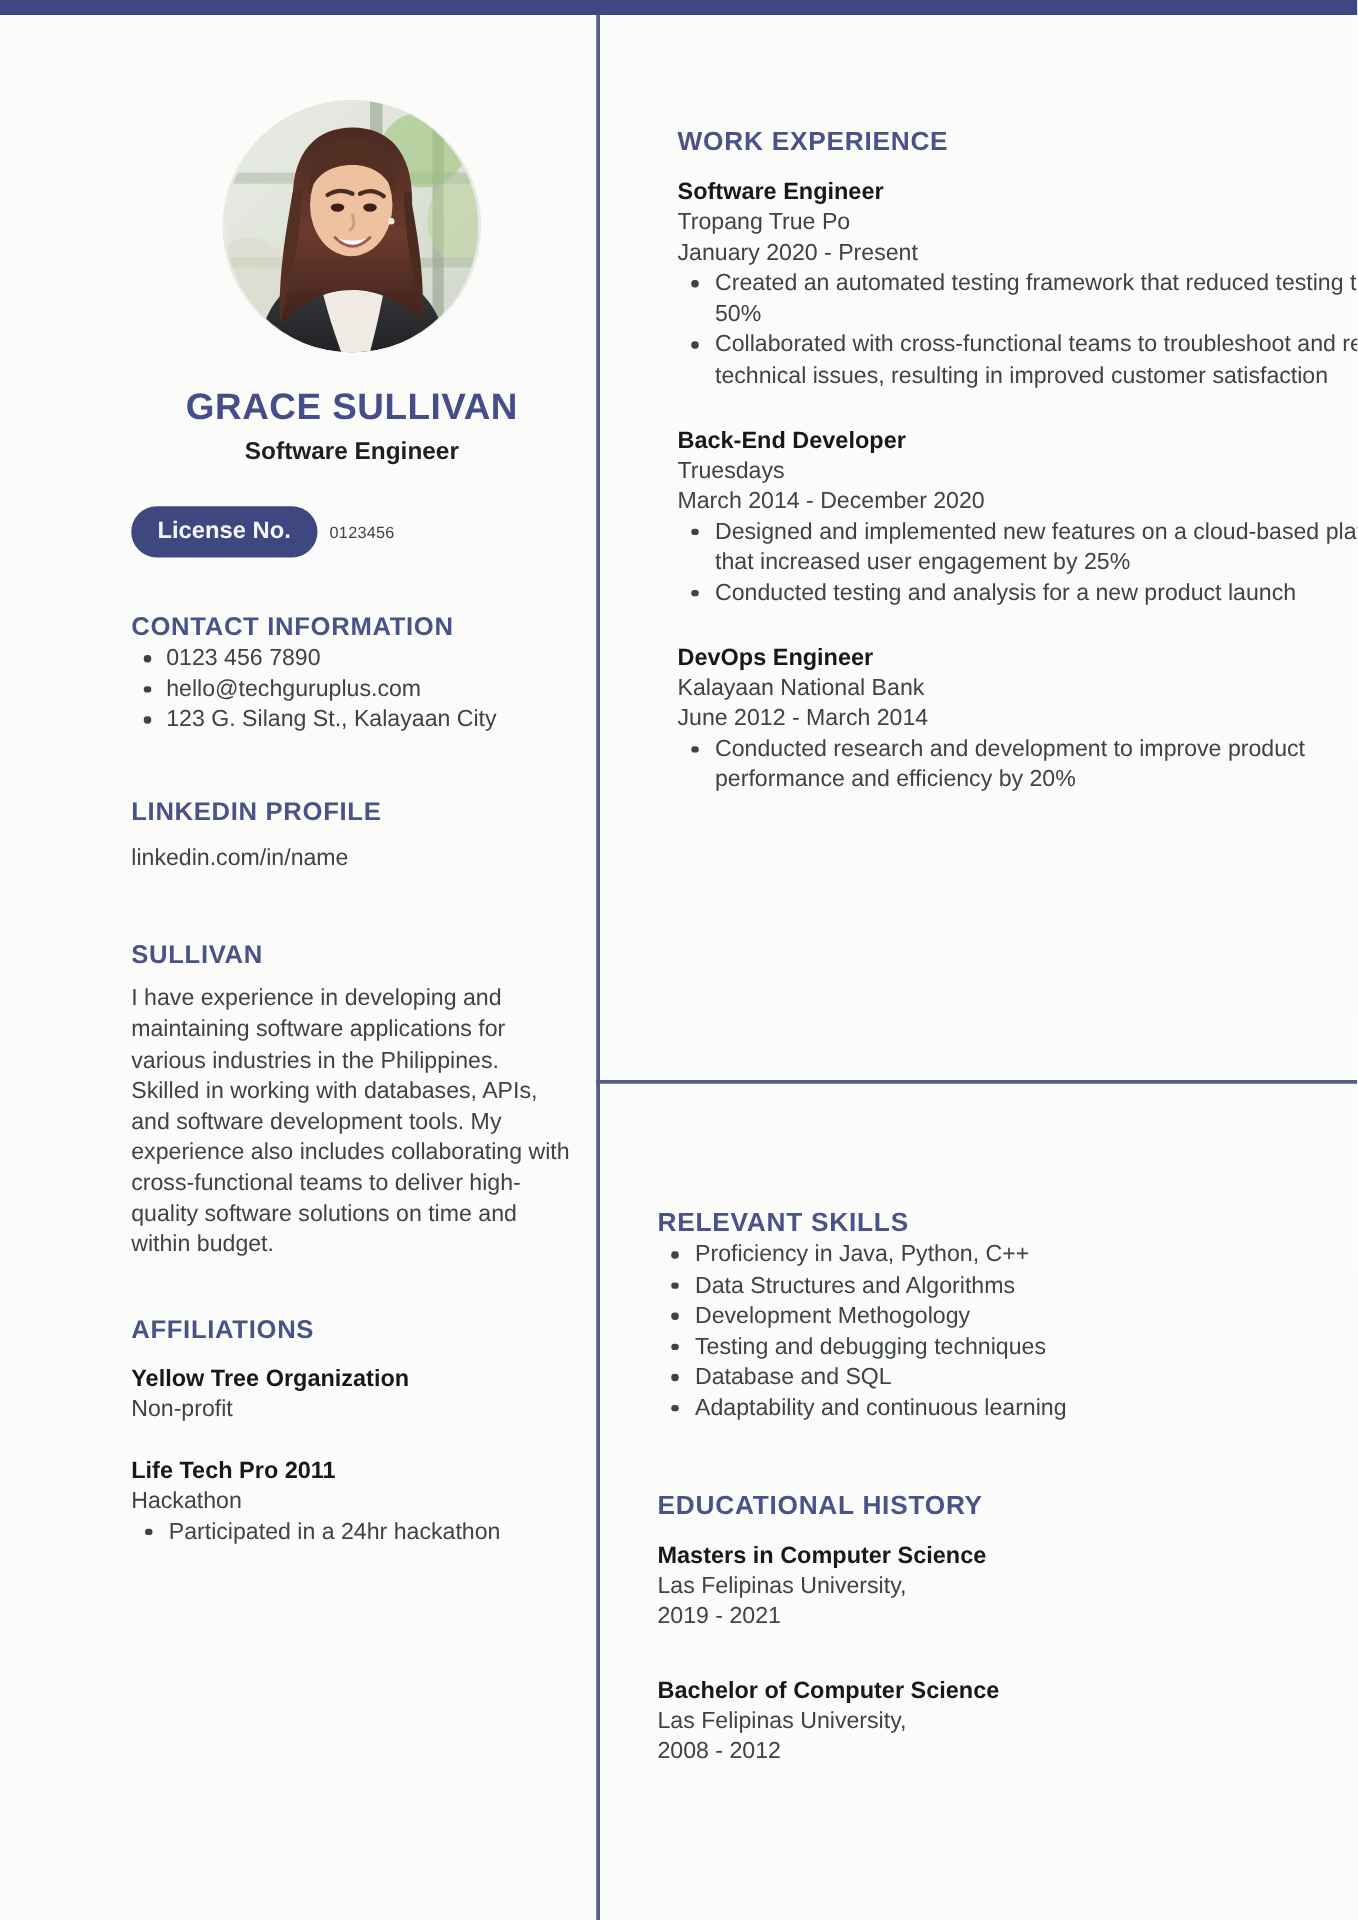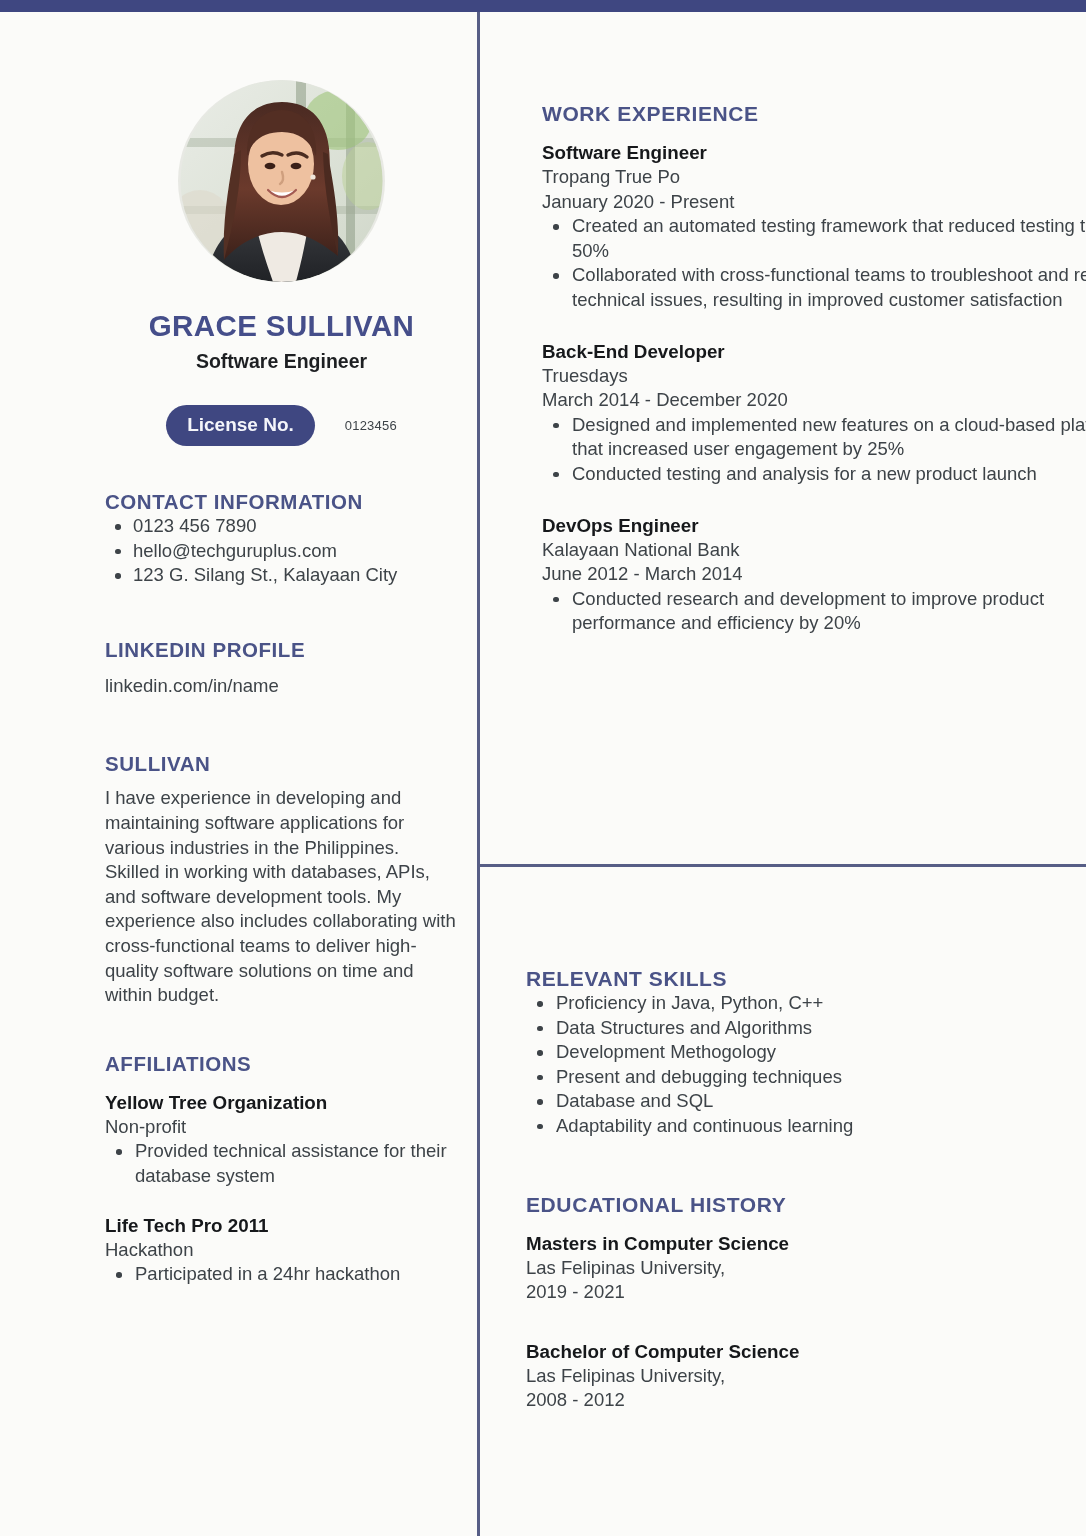--- a/index.html
+++ b/index.html
@@ -91,22 +91,21 @@
     font-size: 19.5px;
     font-weight: bold;
     color: #1d1f22;
   }
 
   
   .license-row {
     margin-top: 32px;
     display: flex;
     align-items: center;
-    justify-content: center;
-    gap: 30px;
+    gap: 10px;
   }
   .license-badge {
     background: #3f4781;
     color: #f4f5fa;
     font-size: 19px;
     font-weight: bold;
     padding: 9px 21px 10px 21px;
     border-radius: 22px;
     white-space: nowrap;
   }
@@ -288,23 +287,20 @@
       <div class="sec-head">SULLIVAN</div>
       <div class="body-text mt-10">I have experience in developing and maintaining software applications for various industries in the Philippines. Skilled in working with databases, APIs, and software development tools. My experience also includes collaborating with cross-functional teams to deliver high-quality software solutions on time and within budget.</div>
     </div>
 
     <div class="mt-44">
       <div class="sec-head">AFFILIATIONS</div>
 
       <div class="mt-14">
         <div class="entry-title">Yellow Tree Organization</div>
         <div class="entry-sub">Non-profit</div>
-        <ul class="bul">
-          <li>Provided technical assistance for their database system</li>
-        </ul>
       </div>
 
       <div class="mt-24">
         <div class="entry-title">Life Tech Pro 2011</div>
         <div class="entry-sub">Hackathon</div>
         <ul class="bul">
           <li>Participated in a 24hr hackathon</li>
         </ul>
       </div>
     </div>
@@ -347,21 +343,21 @@
     </div>
 
     <div class="right-bottom">
 
       <div>
         <div class="sec-head-r">RELEVANT SKILLS</div>
         <ul class="bul mt-10">
           <li>Proficiency in Java, Python, C++</li>
           <li>Data Structures and Algorithms</li>
           <li>Development Methogology</li>
-          <li>Present and debugging techniques</li>
+          <li>Testing and debugging techniques</li>
           <li>Database and SQL</li>
           <li>Adaptability and continuous learning</li>
         </ul>
       </div>
 
       <div class="mt-54">
         <div class="sec-head-r">EDUCATIONAL HISTORY</div>
 
         <div class="mt-14">
           <div class="entry-title">Masters in Computer Science</div>

